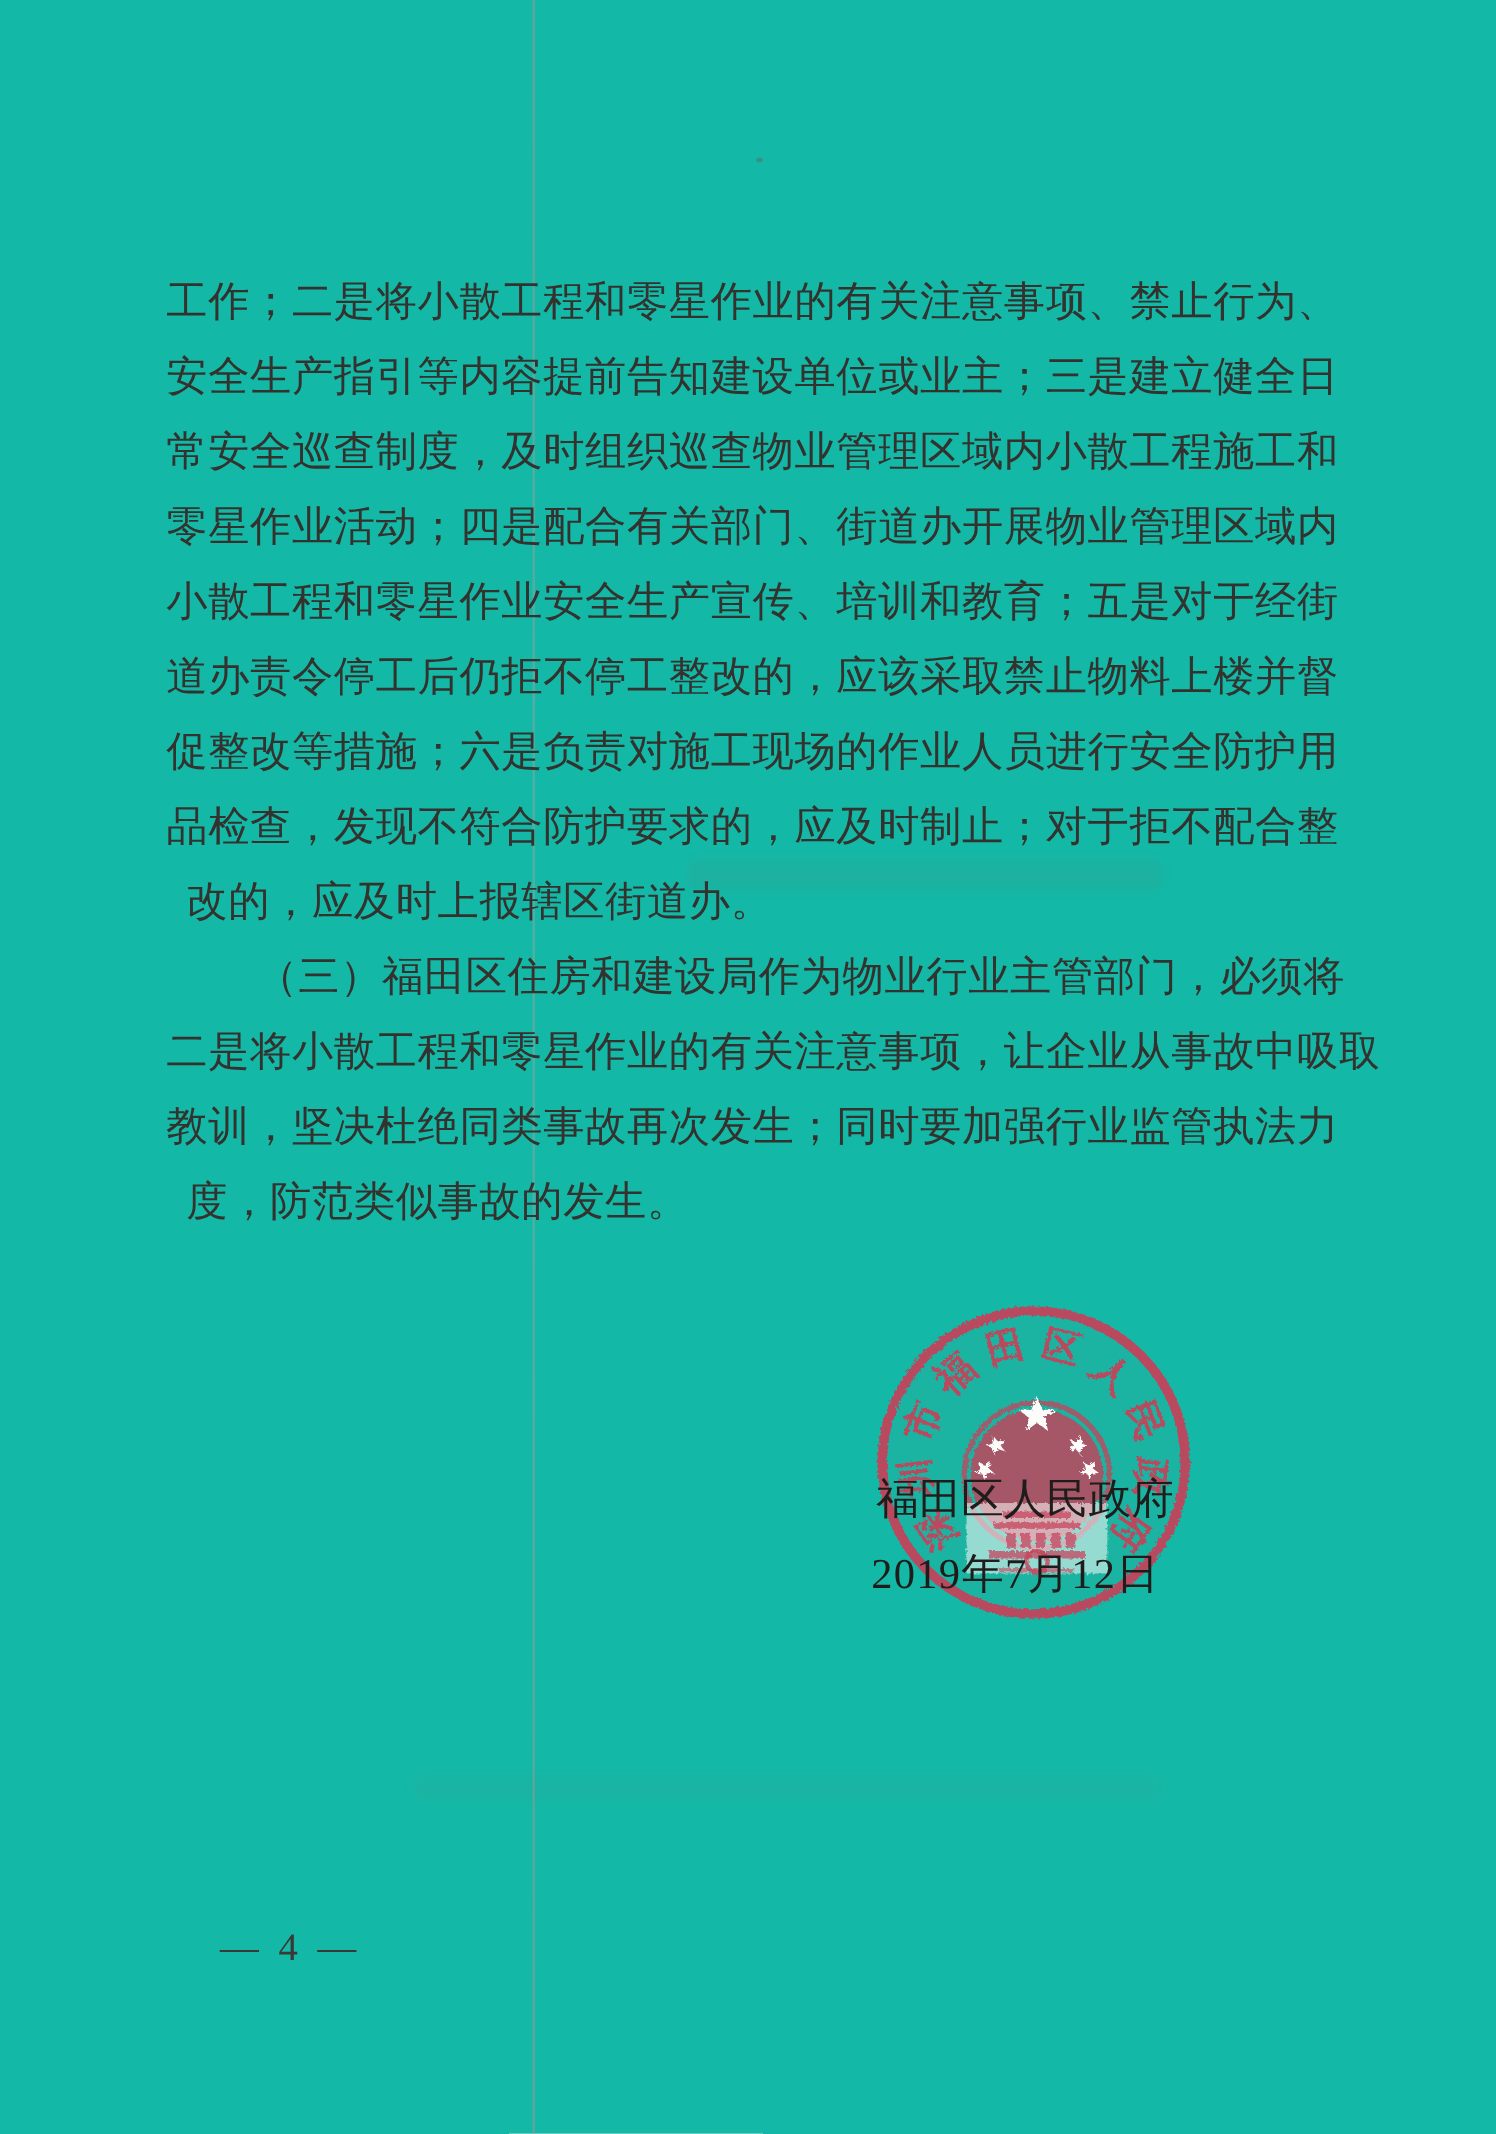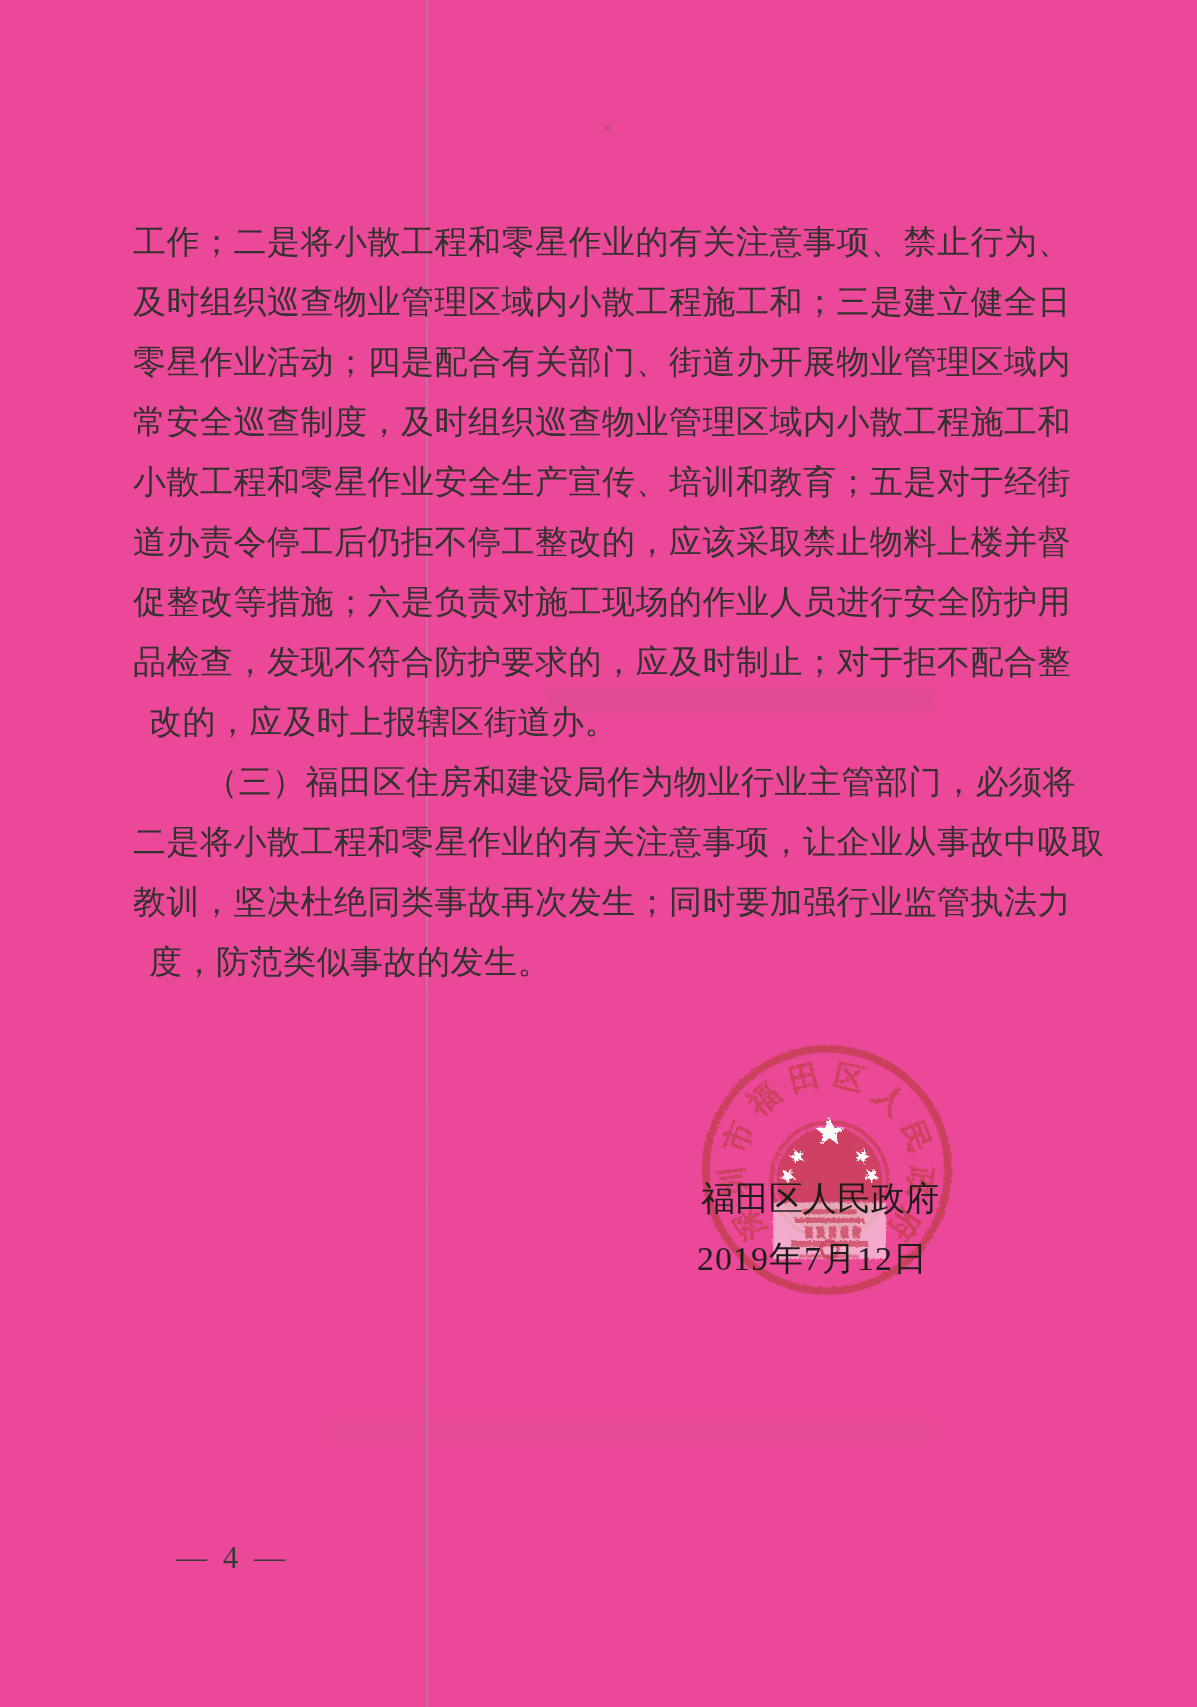--- a/index.html
+++ b/index.html
@@ -3,21 +3,21 @@
 <meta charset="utf-8">
 <style>
   :root { --seal: #c84059; --ink: #34322e; }
   * { margin: 0; padding: 0; box-sizing: border-box; }
   html, body { background: #e8e8e8; }
   .page {
     position: relative;
     width: 1197px;
     height: 1707px;
     margin: 0 auto;
-    background: #ec4899;
+    background: #14b8a6;
     overflow: hidden;
     font-family: "Liberation Serif", "DejaVu Serif", serif;
     color: var(--ink);
   }
   
   .fold-line {
     position: absolute;
     left: 426px; top: 0;
     width: 2px; height: 100%;
     background: linear-gradient(180deg,
@@ -134,23 +134,23 @@
 
 <div class="page">
 
   <div class="fold-line"></div>
   <div class="scan-speck"></div>
   <div class="ghost ghost-1"></div>
   <div class="ghost ghost-2"></div>
 
   <div class="body-text" id="body-text">
       <div class="line">工作；二是将小散工程和零星作业的有关注意事项、禁止行为、</div>
-      <div class="line">及时组织巡查物业管理区域内小散工程施工和；三是建立健全日</div>
+      <div class="line">安全生产指引等内容提前告知建设单位或业主；三是建立健全日</div>
+      <div class="line">常安全巡查制度，及时组织巡查物业管理区域内小散工程施工和</div>
       <div class="line">零星作业活动；四是配合有关部门、街道办开展物业管理区域内</div>
-      <div class="line">常安全巡查制度，及时组织巡查物业管理区域内小散工程施工和</div>
       <div class="line">小散工程和零星作业安全生产宣传、培训和教育；五是对于经街</div>
       <div class="line">道办责令停工后仍拒不停工整改的，应该采取禁止物料上楼并督</div>
       <div class="line">促整改等措施；六是负责对施工现场的作业人员进行安全防护用</div>
       <div class="line">品检查，发现不符合防护要求的，应及时制止；对于拒不配合整</div>
       <div class="line short">改的，应及时上报辖区街道办。</div>
       <div class="line indent">（三）福田区住房和建设局作为物业行业主管部门，必须将</div>
       <div class="line">二是将小散工程和零星作业的有关注意事项，让企业从事故中吸取</div>
       <div class="line">教训，坚决杜绝同类事故再次发生；同时要加强行业监管执法力</div>
       <div class="line short">度，防范类似事故的发生。</div>
     </div>

